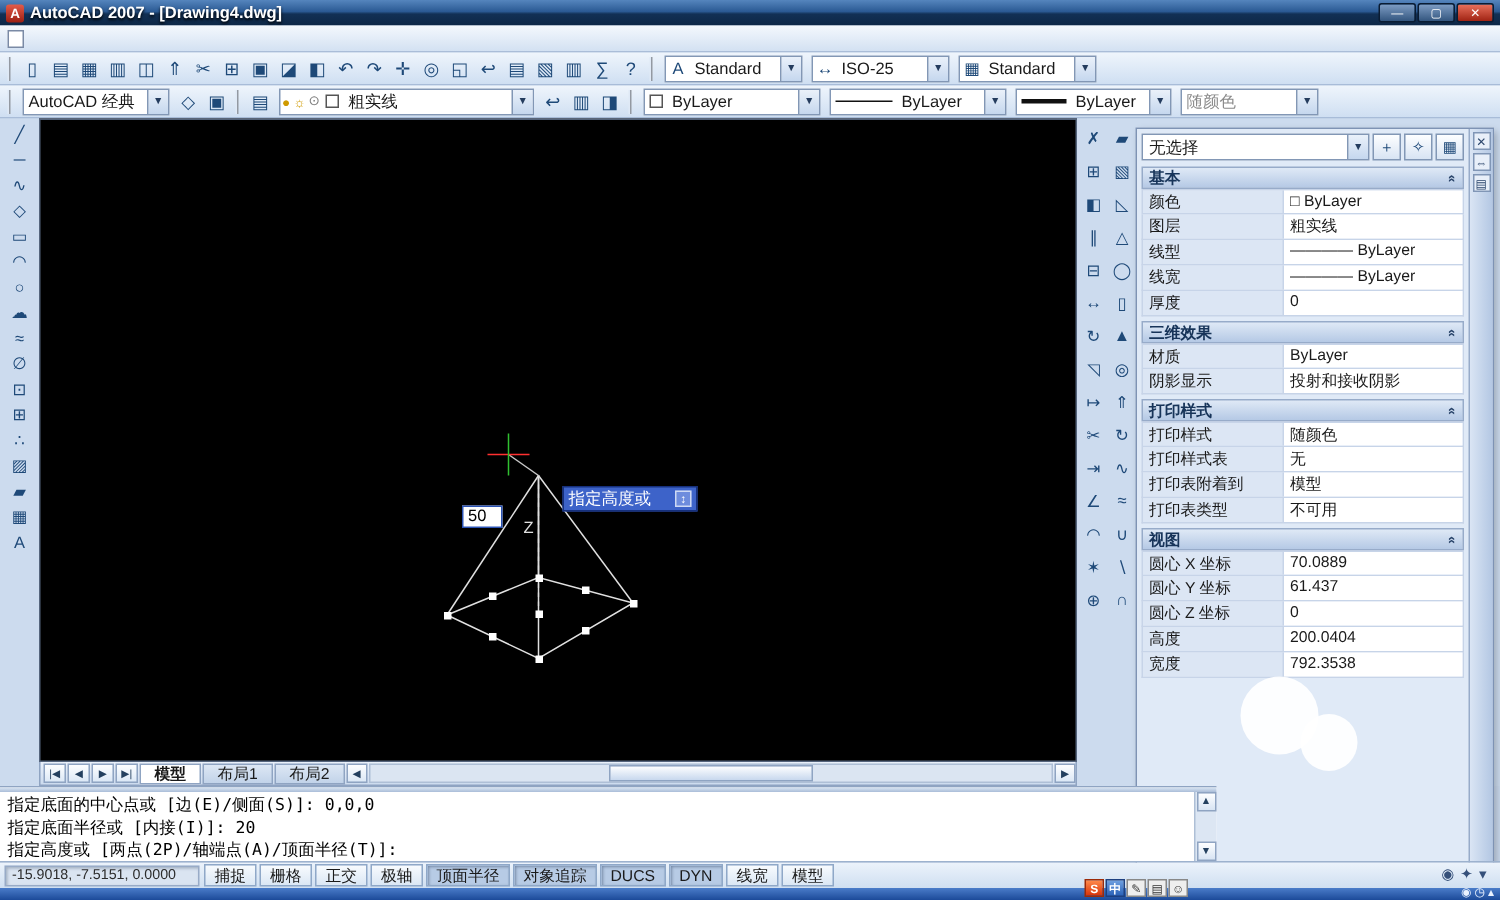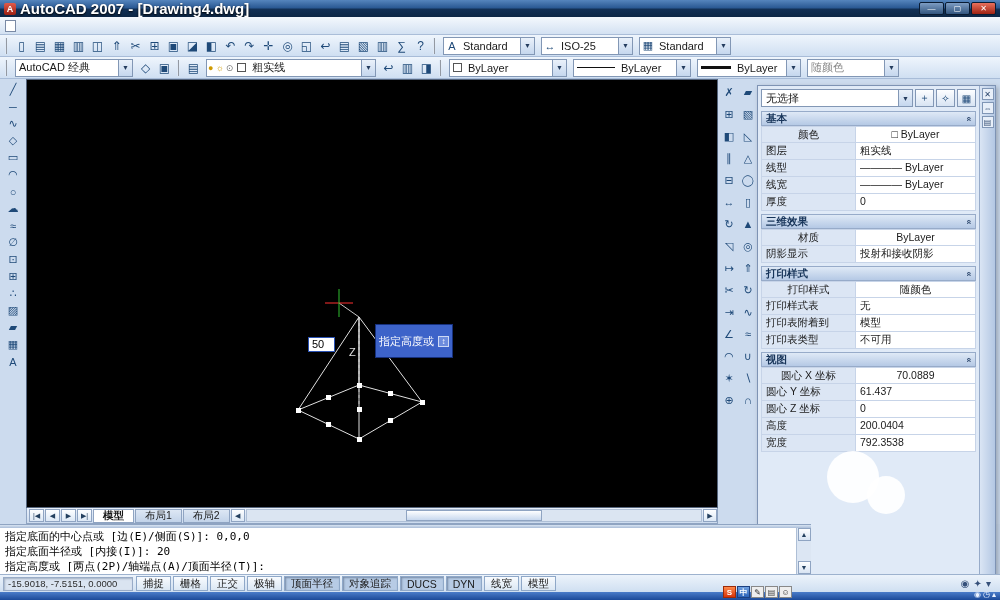--- a/index.html
+++ b/index.html
@@ -9,21 +9,21 @@
        font-family:"Liberation Sans","DejaVu Sans",sans-serif;font-size:11px;color:#1a1a1a;
        background:#c9d8ec;}
 
   
   .titlebar{position:absolute;left:0;top:0;width:1000px;height:17px;
     background:linear-gradient(#5585bd 0%,#2a5档 0%,#2b5a94 45%,#123055 55%,#0d2746 100%);
     background:linear-gradient(#5585bd 0%,#2b5a94 45%,#123055 55%,#0d2746 100%);
     display:flex;align-items:center;padding:0 4px;color:#fff;}
   .app-icon{width:12px;height:12px;background:linear-gradient(#e25b4a,#9c1f12);border-radius:2px;
     color:#fff;font-size:9px;font-weight:bold;display:flex;align-items:center;justify-content:center;margin-right:4px;}
-  .title-text{font-weight:bold;font-size:15px;text-shadow:0 1px 2px #000;}
+  .title-text{font-weight:bold;font-size:11px;text-shadow:0 1px 2px #000;}
   .win-btns{margin-left:auto;display:flex;gap:1px;}
   .wbtn{width:25px;height:13px;border:1px solid #0a1c33;border-radius:2px;color:#fff;font-size:8px;
     display:flex;align-items:center;justify-content:center;background:linear-gradient(#7d9cc3,#33567f);}
   .wbtn.close{background:linear-gradient(#e8705c,#a02313);}
 
   
   .menubar{position:absolute;left:0;top:17px;width:1000px;height:18px;
     background:linear-gradient(#f4f8fd,#d3e1f2);border-bottom:1px solid #aabdd8;
     display:flex;align-items:center;padding-left:3px;}
   .doc-icon{width:11px;height:12px;background:#fff;border:1px solid #7a8aa5;margin:0 4px 0 2px;}
@@ -53,21 +53,21 @@
   
   .workspace{position:absolute;left:0;top:79px;width:1000px;height:445px;background:#ccdbee;}
   .vcol{position:absolute;display:flex;flex-direction:column;align-items:center;}
   .draw-col{left:1px;top:2px;width:24px;}
   .vcol .tbi{width:20px;height:17px;font-size:11px;}
   .mod-col{left:720px;top:2px;width:18px;}
   .model-col{left:739px;top:2px;width:18px;}
   .mod-col .tbi,.model-col .tbi{height:22px;width:18px;}
 
   .canvas{position:absolute;left:26px;top:0;width:692px;height:429px;background:#000;border:1px solid #55657d;}
-  .dyn-tip{position:absolute;left:348px;top:244px;height:34px;display:flex;align-items:center;gap:4px;
+  .dyn-tip{position:absolute;left:348px;top:244px;height:17px;display:flex;align-items:center;gap:16px;
     background:#3d63c9;border:1px solid #16307c;color:#fff;padding:0 3px;font-size:11px;white-space:nowrap;}
   .tip-ico{width:11px;height:11px;background:#6d8cdd;border:1px solid #cdd9f4;color:#fff;font-size:8px;
     display:flex;align-items:center;justify-content:center;}
   .dyn-val{position:absolute;left:281px;top:257px;width:27px;height:15px;background:#fff;
     border:1px solid #2a52b4;color:#000;font-size:11px;padding:0 3px;}
   .axis-z{position:absolute;left:322px;top:266px;color:#e0e0e0;font-size:11px;}
 
   .tabrow{position:absolute;left:26px;top:429px;width:692px;height:16px;display:flex;align-items:center;
     background:linear-gradient(#e9f0fa,#ccdbee);border:1px solid #8fa4c2;border-top:none;padding-left:2px;}
   .tnav{width:15px;height:13px;font-size:7px;display:flex;align-items:center;justify-content:center;
@@ -92,21 +92,21 @@
   .phead{display:flex;gap:2px;margin-bottom:4px;}
   .sel-combo{flex:1;height:18px;background:#fff;border:1px solid #8297b5;display:flex;align-items:center;padding-left:4px;}
   .sel-combo .carr{margin-left:auto;}
   .pbtn{width:19px;height:18px;border:1px solid #8297b5;background:linear-gradient(#fdfeff,#d8e4f3);
     font-size:10px;color:#1e4978;padding:0;}
   .psec{margin-bottom:3px;}
   .psec-h{height:15px;display:flex;align-items:center;justify-content:space-between;padding:0 4px;
     background:linear-gradient(#dfe9f6,#b5c9e5);border:1px solid #97abc9;font-weight:bold;color:#173459;font-size:10.5px;}
   .chev{display:inline-block;transform:rotate(90deg);font-size:9px;color:#2a456b;}
   .prow{display:grid;grid-template-columns:94px 1fr;height:17px;border:1px solid #c7d4e8;border-top:none;}
-  .prows .prow:first-child{border-top:1px solid #c7d4e8;text-align:center;}
+  .prows .prow:first-child{border-top:1px solid #c7d4e8;}
   .plab{background:#dce6f4;border-right:1px solid #c7d4e8;padding:1px 4px;font-size:10.5px;
     white-space:nowrap;overflow:hidden;}
   .pval{background:#fff;padding:1px 4px;font-size:10.5px;white-space:nowrap;overflow:hidden;}
 
   .watermark{position:absolute;border-radius:50%;background:rgba(255,255,255,.93);z-index:30;}
   .wm1{left:827px;top:372px;width:52px;height:52px;}
   .wm2{left:867px;top:397px;width:38px;height:38px;}
 
   
   .cmd{position:absolute;left:0;top:524px;width:811px;height:50px;background:#fff;border-top:1px solid #8fa4c2;}
@@ -201,21 +201,21 @@
     </div>
     <div class="combo" style="width:92px">
       <span class="cicon">▦</span>
       <span class="cval">Standard</span>
       <span class="carr">▼</span>
     </div>
   </div>
 
   <div class="tb tb2">
     <span class="grip"></span>
-    <div class="combo" style="width:118px">
+    <div class="combo" style="width:98px">
       <span class="cval">AutoCAD 经典</span>
       <span class="carr">▼</span>
     </div>
     <span class="tbi">◇</span>
     <span class="tbi">▣</span>
     <span class="grip"></span>
     <span class="tbi">▤</span>
     <div class="combo" style="width:170px">
       <span class="mini gold">●</span>
       <span class="mini gold">☼</span>

